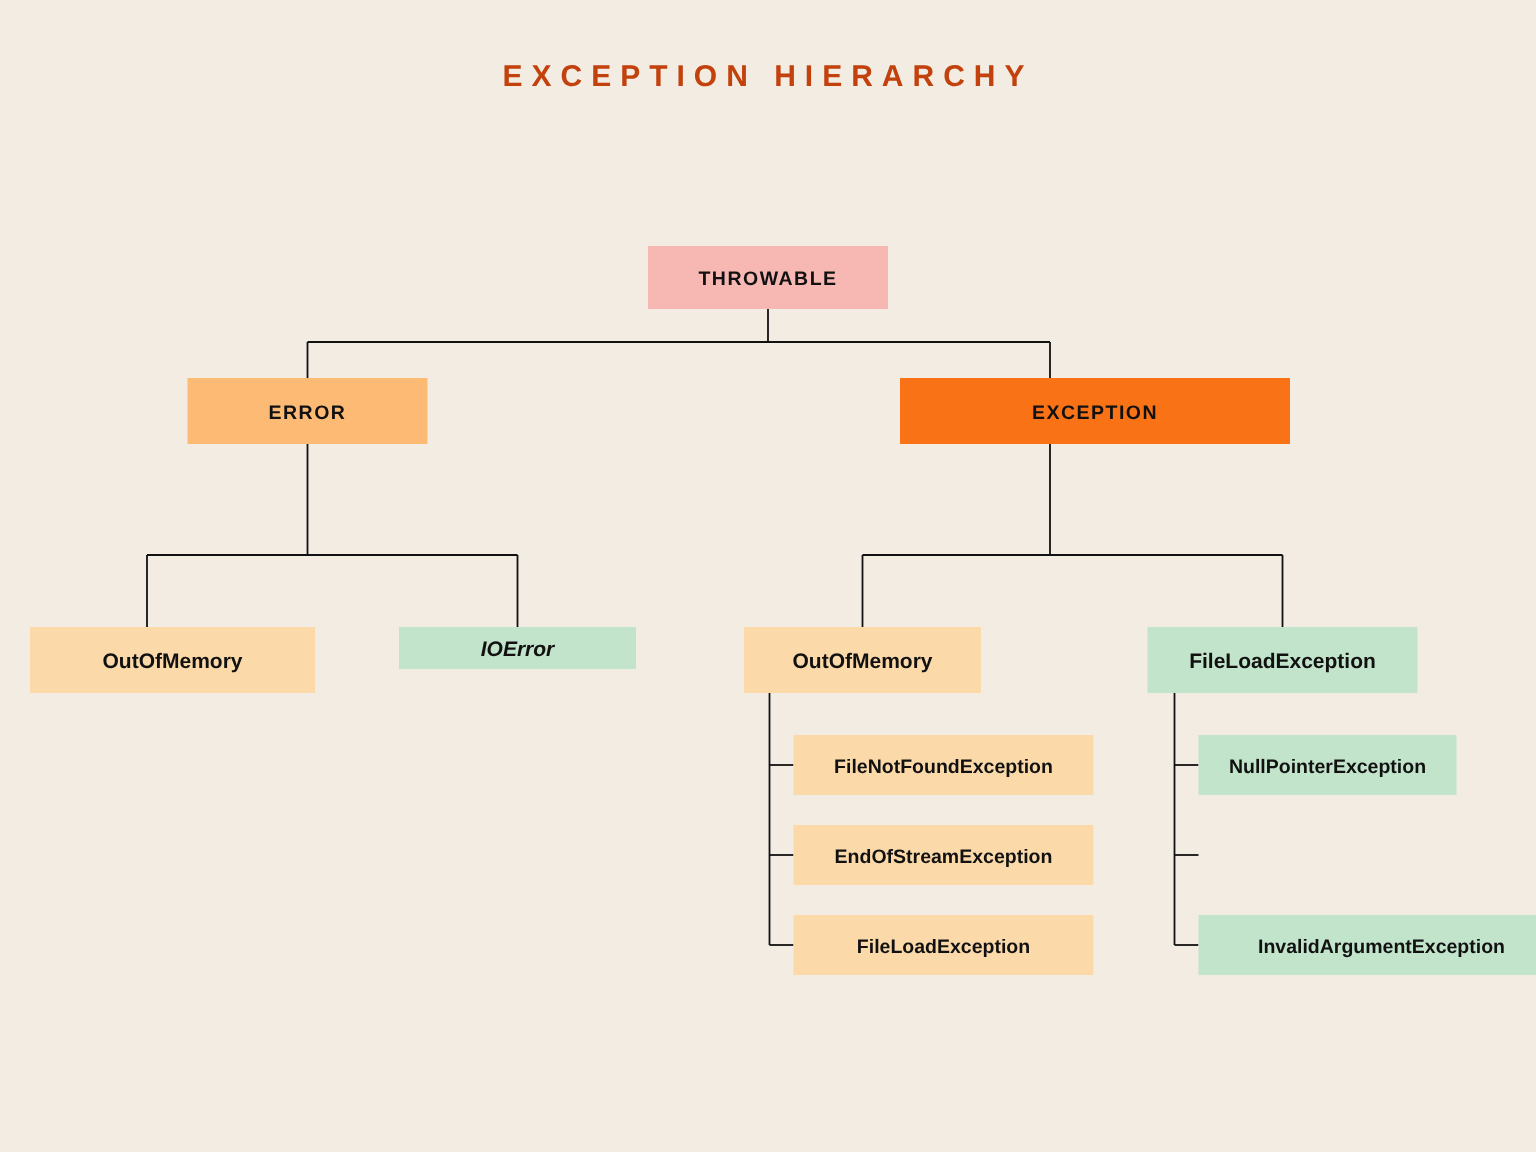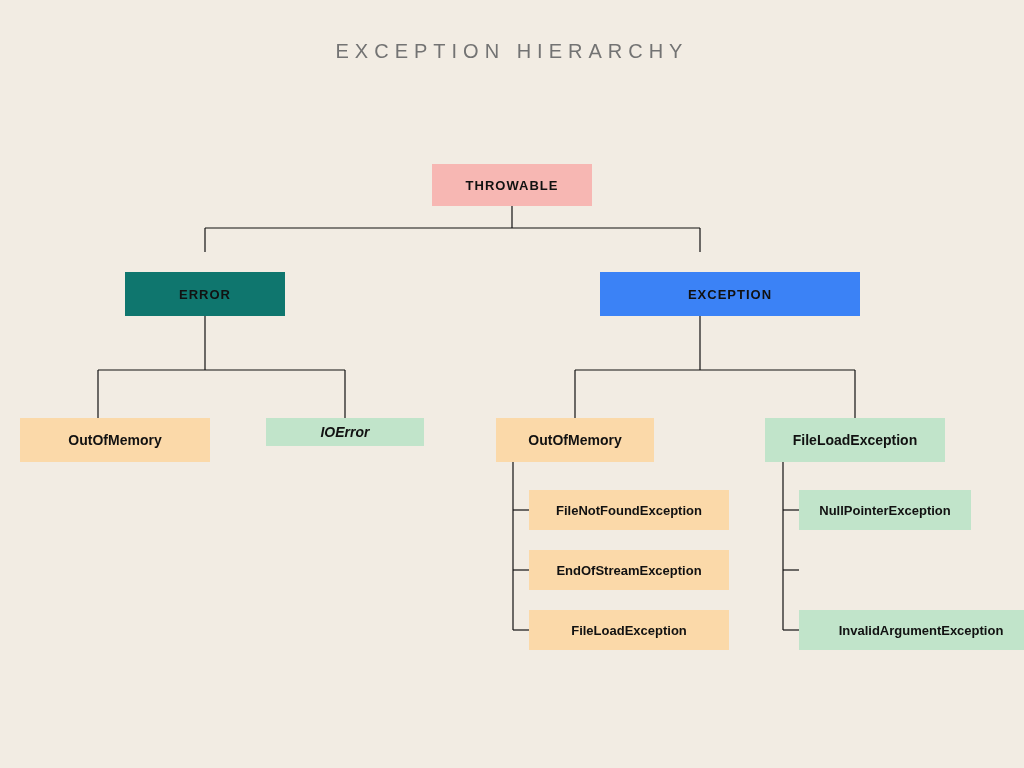--- a/index.html
+++ b/index.html
@@ -17,37 +17,37 @@
     height: 768px;
   }
   .title {
     position: absolute;
     top: 40px;
     left: 0;
     width: 1024px;
     text-align: center;
     font-size: 20px;
     letter-spacing: 6px;
-    font-weight: 400;
-    color: #737373;
+    font-weight: 700;
+    color: #c2410c;
   }
   .node {
     position: absolute;
     display: flex;
     align-items: center;
     justify-content: center;
     font-weight: 700;
     color: #111;
     text-align: center;
     box-sizing: border-box;
     padding: 0 6px;
   }
   .pink   { background: #f7b7b3; }
-  .red    { background: #0f766e; margin-top: 20px; }
-  .mag    { background: #3b82f6; margin-top: 20px; }
+  .red    { background: #fdba74; }
+  .mag    { background: #f97316; }
   .peach  { background: #fbd9a9; }
   .mint   { background: #c1e4ca; }
   svg.lines {
     position: absolute;
     left: 0;
     top: 0;
     width: 1024px;
     height: 768px;
     pointer-events: none;
   }

